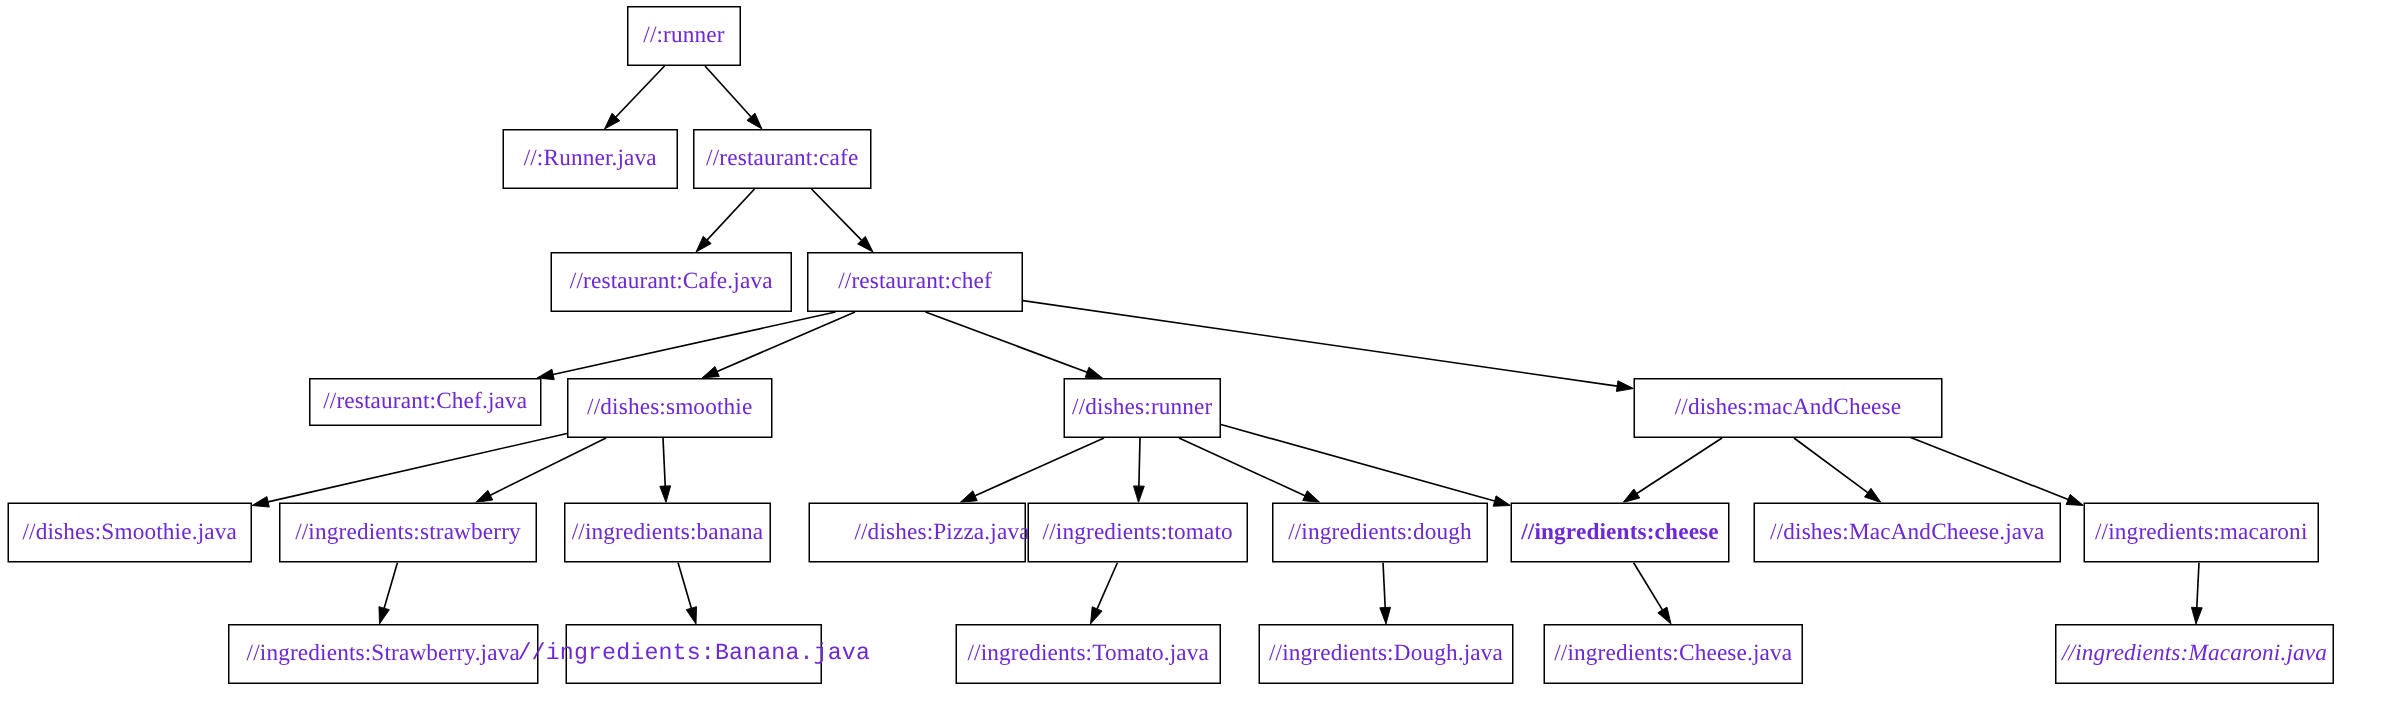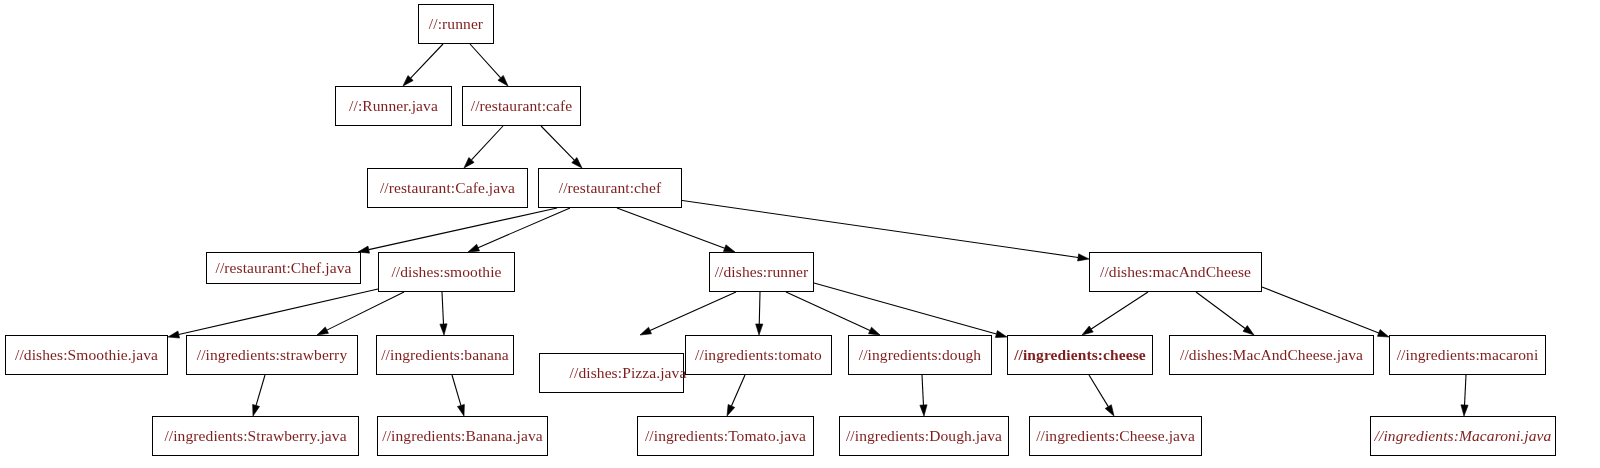--- a/index.html
+++ b/index.html
@@ -34,21 +34,21 @@
   }
   .node-box {
     position: absolute;
     box-sizing: border-box;
     border: 1px solid #000000;
     background: #ffffff;
     display: flex;
     align-items: center;
     justify-content: center;
     white-space: nowrap;
-    color: #7f1d1d;
+    color: #6d28d9;
     font-size: 15.5px;
     line-height: 1;
     letter-spacing: 0.1px;
   }
 </style>
 </head>
 <body>
 
 <div id="graph-canvas">
   <svg id="graph-svg" viewBox="0 0 1600 468" preserveAspectRatio="none" xmlns="http://www.w3.org/2000/svg">
@@ -105,30 +105,30 @@
   </svg>
   <div id="nodes-layer">
       <div class="node-box" style="left: 418px; top: 4px; width: 76px; height: 40px;">//:runner</div>
       <div class="node-box" style="left: 335px; top: 86px; width: 117px; height: 40px;">//:Runner.java</div>
       <div class="node-box" style="left: 462px; top: 86px; width: 119px; height: 40px;">//restaurant:cafe</div>
       <div class="node-box" style="left: 367px; top: 168px; width: 161px; height: 40px;">//restaurant:Cafe.java</div>
       <div class="node-box" style="left: 538px; top: 168px; width: 144px; height: 40px;">//restaurant:chef</div>
       <div class="node-box" style="left: 206px; top: 252px; width: 155px; height: 32px;">//restaurant:Chef.java</div>
       <div class="node-box" style="left: 378px; top: 252px; width: 137px; height: 40px;">//dishes:smoothie</div>
       <div class="node-box" style="left: 709px; top: 252px; width: 105px; height: 40px;">//dishes:runner</div>
-      <div class="node-box" style="left: 1089px; top: 252px; width: 173px; height: 40px;">//dishes:macAndCheese</div>
+      <div class="node-box" style="left: 1089px; top: 252px; width: 206px; height: 40px;">//dishes:macAndCheese</div>
       <div class="node-box" style="left: 5px; top: 335px; width: 163px; height: 40px;">//dishes:Smoothie.java</div>
       <div class="node-box" style="left: 186px; top: 335px; width: 172px; height: 40px;">//ingredients:strawberry</div>
       <div class="node-box" style="left: 376px; top: 335px; width: 138px; height: 40px;">//ingredients:banana</div>
-      <div class="node-box" style="left: 539px; top: 353px; width: 145px; height: 40px; padding-left: 33px;">//dishes:Pizza.java</div>
+      <div class="node-box" style="left: 539px; top: 335px; width: 145px; height: 40px; padding-left: 33px;">//dishes:Pizza.java</div>
       <div class="node-box" style="left: 685px; top: 335px; width: 147px; height: 40px;">//ingredients:tomato</div>
       <div class="node-box" style="left: 848px; top: 335px; width: 144px; height: 40px;">//ingredients:dough</div>
       <div class="node-box" style="left: 1007px; top: 335px; width: 146px; height: 40px; font-weight: bold;">//ingredients:cheese</div>
       <div class="node-box" style="left: 1169px; top: 335px; width: 205px; height: 40px;">//dishes:MacAndCheese.java</div>
       <div class="node-box" style="left: 1389px; top: 335px; width: 157px; height: 40px;">//ingredients:macaroni</div>
       <div class="node-box" style="left: 152px; top: 416px; width: 207px; height: 40px;">//ingredients:Strawberry.java</div>
-      <div class="node-box" style="left: 377px; top: 416px; width: 171px; height: 40px;">//ingredients:Banana.java</div>
+      <div class="node-box" style="left: 377px; top: 416px; width: 171px; height: 40px; font-family: Liberation Mono, monospace;">//ingredients:Banana.java</div>
       <div class="node-box" style="left: 637px; top: 416px; width: 177px; height: 40px;">//ingredients:Tomato.java</div>
       <div class="node-box" style="left: 839px; top: 416px; width: 170px; height: 40px;">//ingredients:Dough.java</div>
       <div class="node-box" style="left: 1029px; top: 416px; width: 173px; height: 40px;">//ingredients:Cheese.java</div>
       <div class="node-box" style="left: 1370px; top: 416px; width: 186px; height: 40px; font-style: italic;">//ingredients:Macaroni.java</div>
     </div>
 </div>
 
 </body></html>

